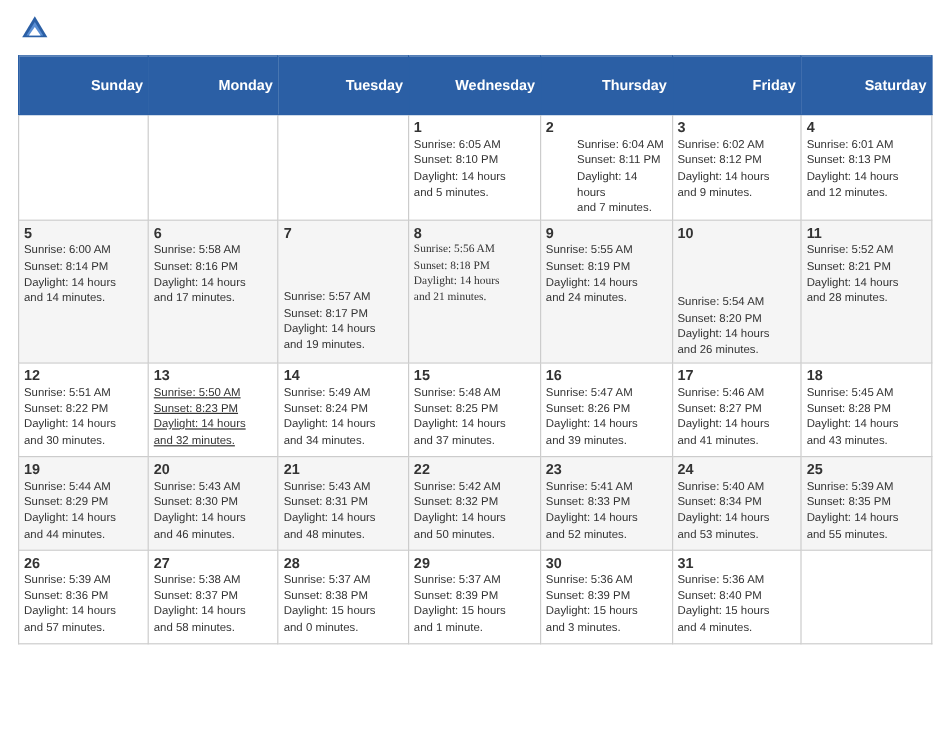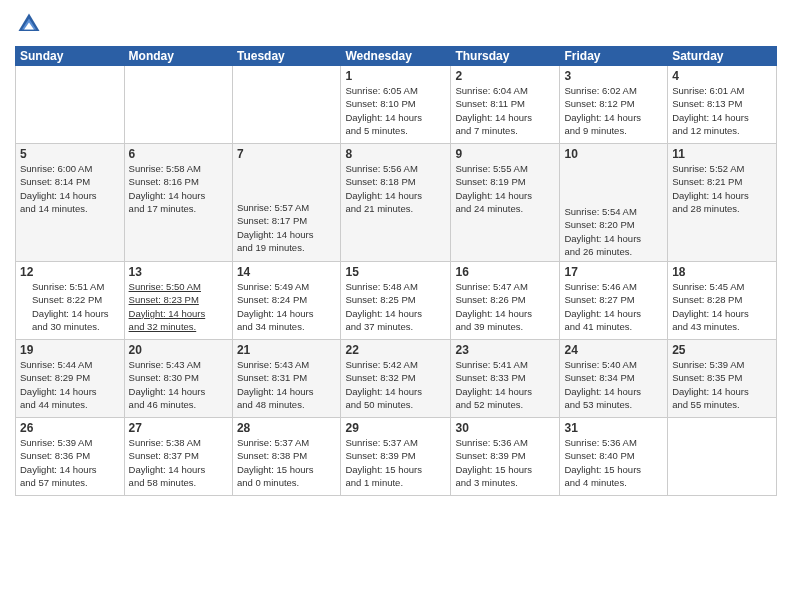--- a/index.html
+++ b/index.html
@@ -60,22 +60,22 @@
     .calendar {
       width: 100%;
       border-collapse: collapse;
       border: 1px solid #ccc;
     }
     .calendar th {
       background: #2b5fa5;
       color: #fff;
       font-size: 12px;
       font-weight: bold;
-      padding: 2px 4px;
-      text-align: left;
+      padding: 17px 4px;
+      text-align: right;
       border: 1px solid #2b5fa5;
     }
     .calendar td {
       border: 1px solid #ccc;
       vertical-align: top;
       padding: 3px 4px;
       width: 113px;
       min-height: 70px;
       height: 78px;
     }
@@ -145,21 +145,21 @@
           <td class="empty-cell"></td>
           <td>
             <span class="day-num">1</span>
             <div class="day-info" style="white-space: pre-line;">Sunrise: 6:05 AM
 Sunset: 8:10 PM
 Daylight: 14 hours
 and 5 minutes.</div>
           </td>
           <td>
             <span class="day-num">2</span>
-            <div class="day-info" style="white-space: pre-line;">Sunrise: 6:04 AM
+            <div class="day-info" style="white-space: pre-line; margin-left: 26px;">Sunrise: 6:04 AM
 Sunset: 8:11 PM
 Daylight: 14 hours
 and 7 minutes.</div>
           </td>
           <td>
             <span class="day-num">3</span>
             <div class="day-info" style="white-space: pre-line;">Sunrise: 6:02 AM
 Sunset: 8:12 PM
 Daylight: 14 hours
 and 9 minutes.</div>
@@ -189,21 +189,21 @@
           </td>
           <td>
             <span class="day-num">7</span>
             <div class="day-info" style="white-space: pre-line; margin-top: 40px;">Sunrise: 5:57 AM
 Sunset: 8:17 PM
 Daylight: 14 hours
 and 19 minutes.</div>
           </td>
           <td>
             <span class="day-num">8</span>
-            <div class="day-info" style="white-space: pre-line;">Sunrise: 5:56 AM
+            <div class="day-info" style="white-space: pre-line; font-family: Liberation Serif, serif;">Sunrise: 5:56 AM
 Sunset: 8:18 PM
 Daylight: 14 hours
 and 21 minutes.</div>
           </td>
           <td>
             <span class="day-num">9</span>
             <div class="day-info" style="white-space: pre-line;">Sunrise: 5:55 AM
 Sunset: 8:19 PM
 Daylight: 14 hours
 and 24 minutes.</div>
@@ -219,21 +219,21 @@
             <span class="day-num">11</span>
             <div class="day-info" style="white-space: pre-line;">Sunrise: 5:52 AM
 Sunset: 8:21 PM
 Daylight: 14 hours
 and 28 minutes.</div>
           </td>
         </tr>
         <tr>
           <td>
             <span class="day-num">12</span>
-            <div class="day-info" style="white-space: pre-line; margin-left: 12px;">Sunrise: 5:51 AM
+            <div class="day-info" style="white-space: pre-line;">Sunrise: 5:51 AM
 Sunset: 8:22 PM
 Daylight: 14 hours
 and 30 minutes.</div>
           </td>
           <td>
             <span class="day-num">13</span>
             <div class="day-info" style="white-space: pre-line; text-decoration: underline;">Sunrise: 5:50 AM
 Sunset: 8:23 PM
 Daylight: 14 hours
 and 32 minutes.</div>

